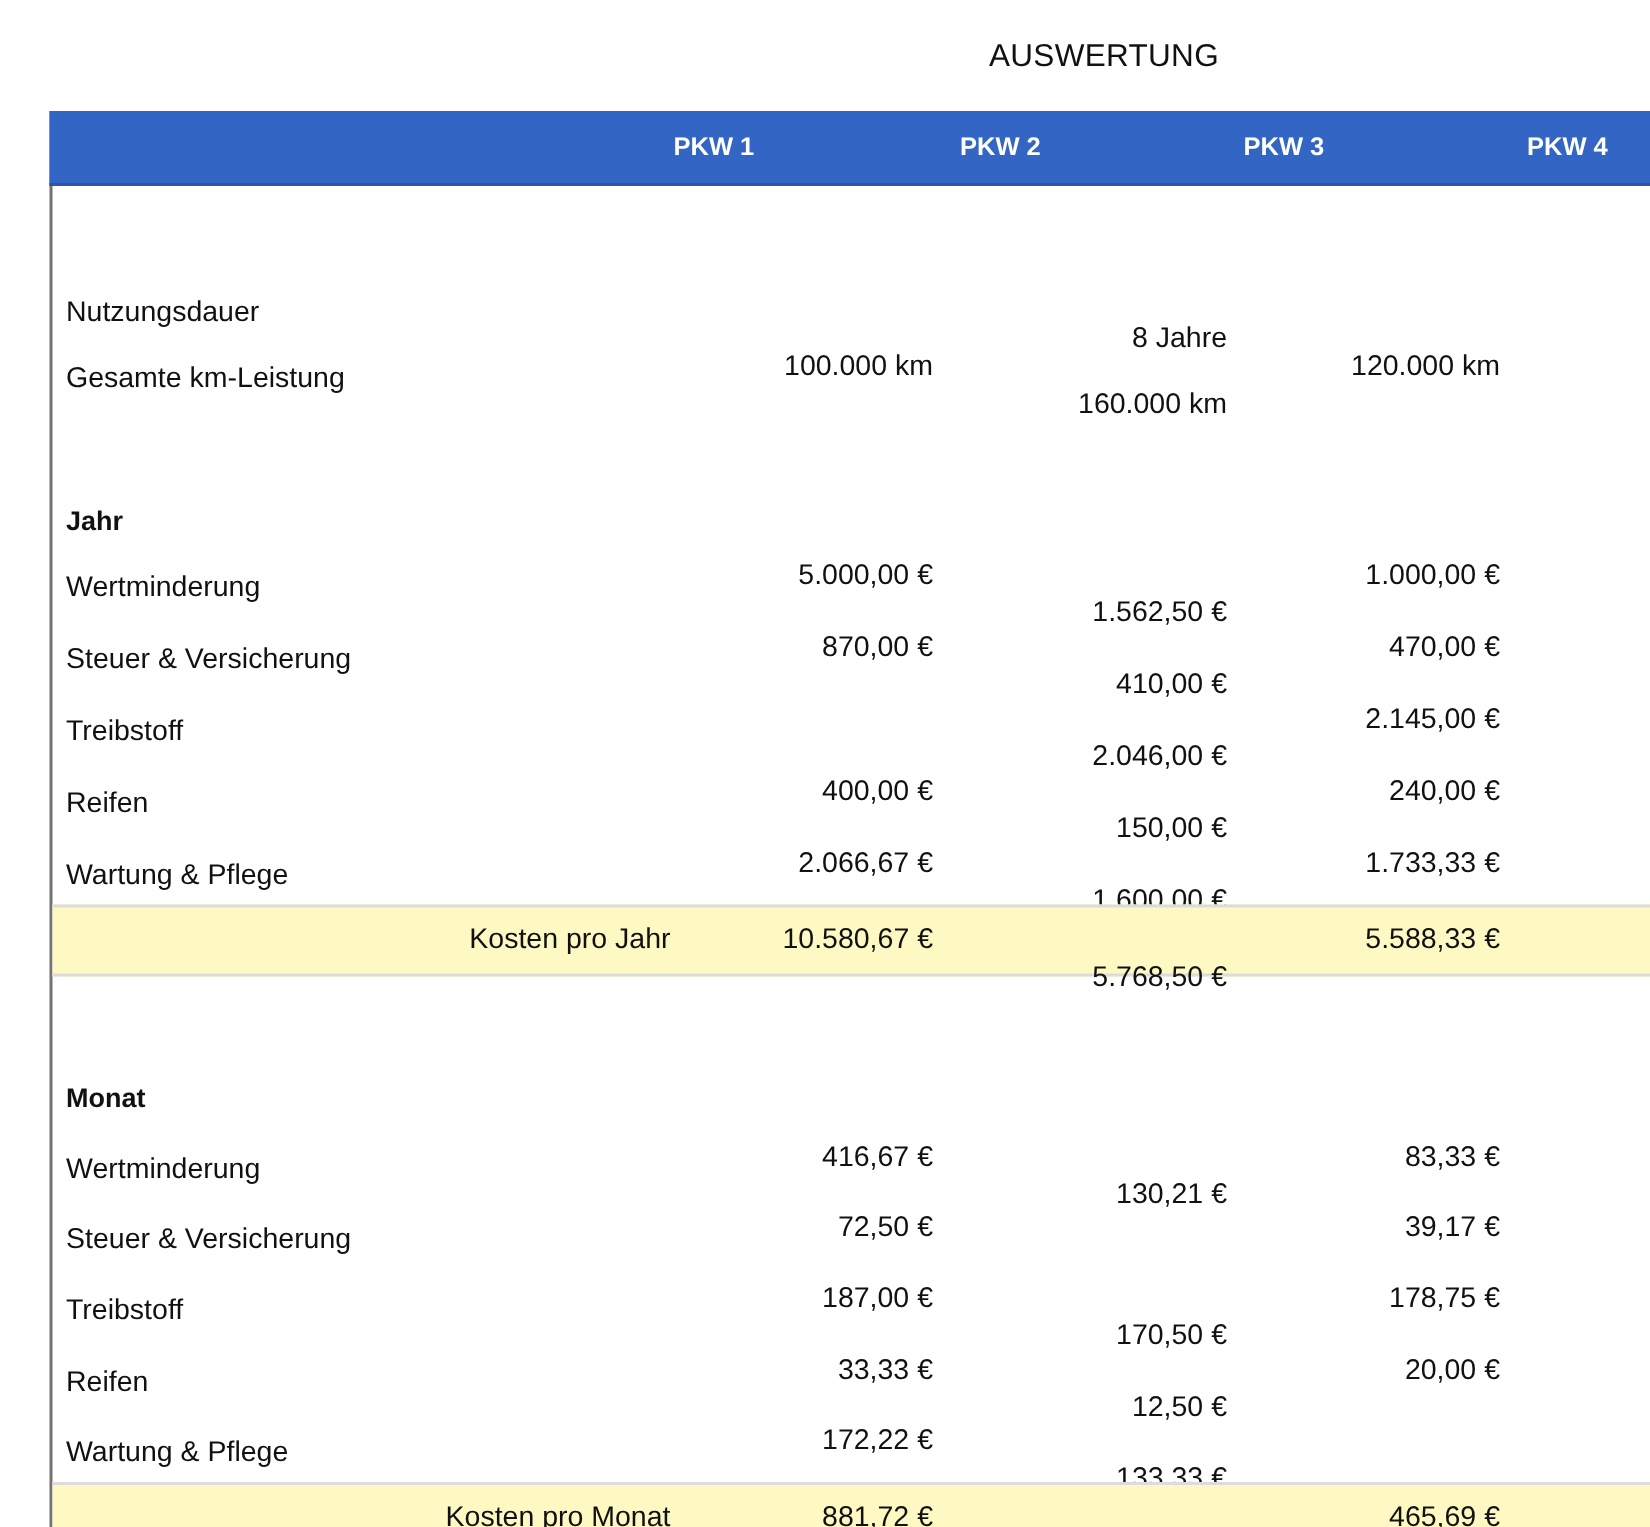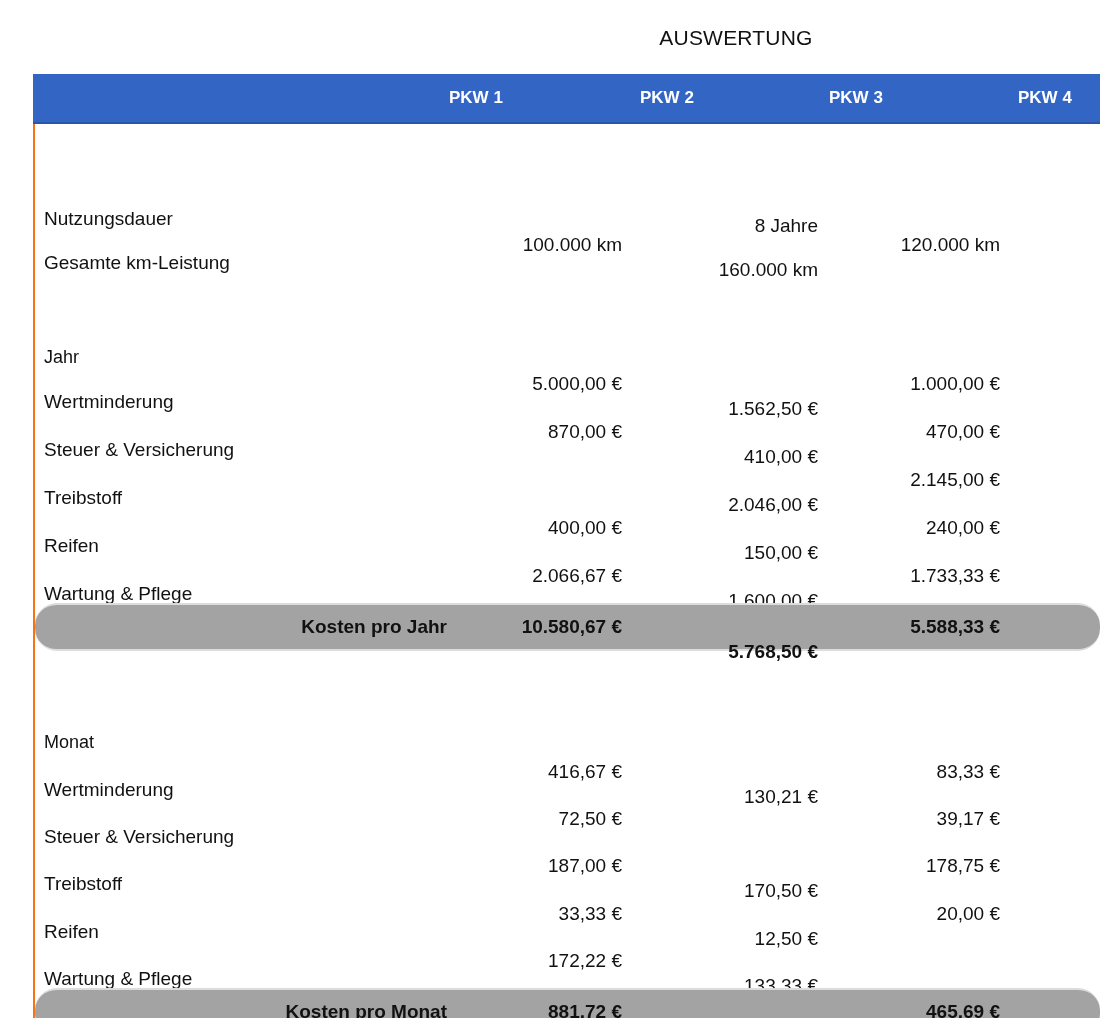--- a/index.html
+++ b/index.html
@@ -7,49 +7,48 @@
     width: 1100px; height: 1018px; overflow: hidden; position: relative;
     font-family: "Liberation Sans", "DejaVu Sans", sans-serif;
     color: #111111;
   }
   .title {
     position: absolute; top: 26px; left: 0; width: 1472px;
     text-align: center; font-size: 21px; letter-spacing: 0.2px; color: #111;
   }
   .sheet {
     position: absolute; top: 74px; left: 33px; right: 0; bottom: 0;
-    border-left: 2px solid #f97316;
+    border-left: 2px solid #737373;
   }
   .header {
     position: absolute; top: 0; left: -2px; right: 0; height: 48px;
     background: #3366c4; border-bottom: 2px solid #2a55a8;
   }
   .header .hcell {
     position: absolute; top: 0; height: 48px; line-height: 48px;
     color: #ffffff; font-weight: bold; font-size: 17px;
   }
   .row {
     position: absolute; left: 0; right: 0; height: 37px; line-height: 37px;
     font-size: 19px;
   }
-  .row .label { position: absolute; left: 9px; top: 18px; }
+  .row .label { position: absolute; left: 9px; top: 8px; }
   .row .v {
     position: absolute; top: 0; text-align: right; width: 170px;
   }
   .row .v1 { left: 417px; }
   .row .v2 { left: 613px; margin-top: 25px; }
   .row .v3 { left: 795px; }
   .row .v4 { left: 985px; }
-  .section .label { font-weight: normal; font-size: 18px; }
+  .section .label { font-weight: bold; font-size: 18px; }
   .total {
-    background: #a3a3a3;
+    background: #fef9c3;
     border-top: 2px solid #dcdcdc; border-bottom: 2px solid #dcdcdc;
-    height: 44px; line-height: 44px; font-weight: bold;
+    height: 44px; line-height: 44px; font-weight: normal;
     left: 0;
-    border-radius: 22px;
   }
 </style>
 </head>
 <body>
 
 <div class="title">AUSWERTUNG</div>
 
 <div class="sheet">
 
   <div class="header">

